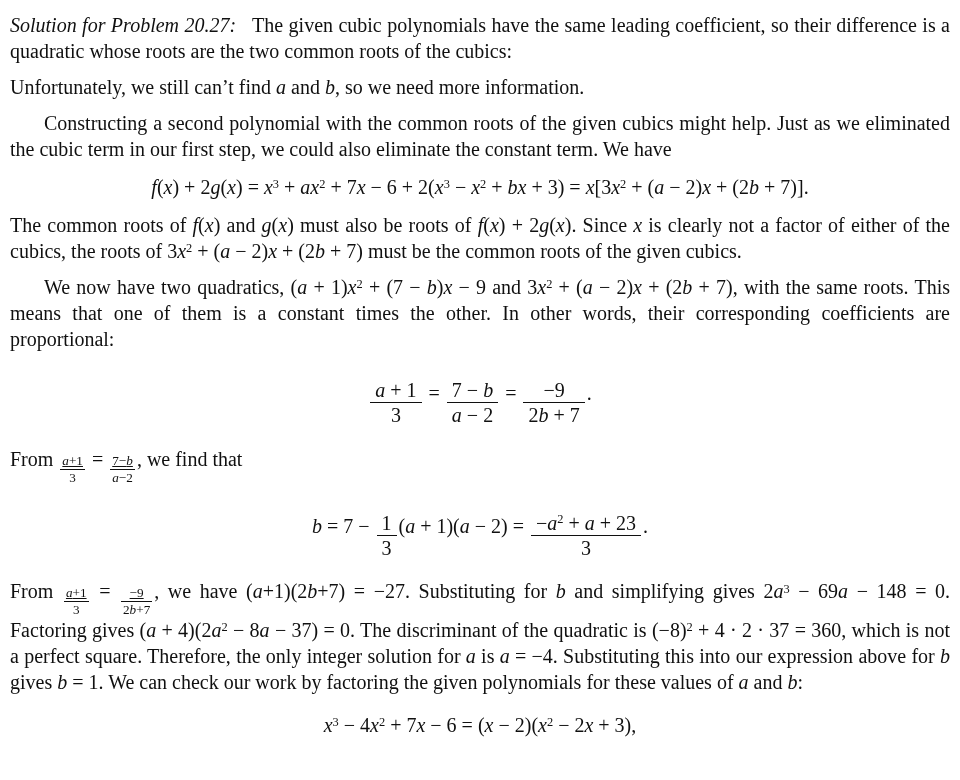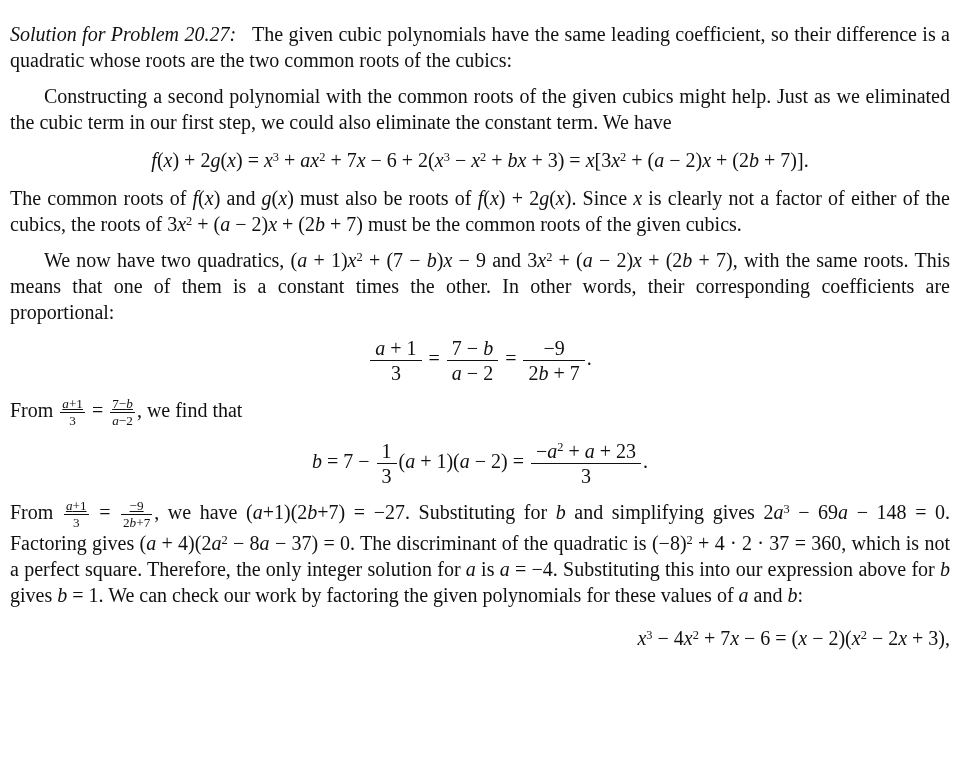--- a/index.html
+++ b/index.html
@@ -1,66 +1,68 @@
 <!DOCTYPE html>
 <html><head>
 <meta charset="utf-8">
 <style>
   html, body { margin: 0; padding: 0; }
   body { background: #ffffff; }
   .page {
     width: 960px;
     height: 780px;
     box-sizing: border-box;
-    padding: 21px 10px 6px 10px;
+    padding: 12px 10px 6px 10px;
     background: #ffffff;
     color: #101010;
     font-family: "Liberation Serif", "DejaVu Serif", serif;
     font-size: 20px;
     line-height: 26px;
     overflow: hidden;
   }
   .para { text-align: justify; margin: 0 0 10px 0; }
   .para.indent { text-indent: 34px; }
   .equation { text-align: center; margin: 12px 0; line-height: 26px; }
-  .equation.tight { margin: 17px 0; text-align: right; }
+  .equation.tight { margin: 17px 0; }
   i { font-style: italic; }
   sup {
     font-size: 0.62em;
     line-height: 0;
     position: relative;
     top: -0.5em;
     vertical-align: baseline;
   }
   .frac {
     display: inline-block;
     vertical-align: middle;
     text-align: center;
     line-height: 1.12;
     padding: 0 2px;
   }
   .frac .num {
     display: block;
     padding: 0 5px 1px 5px;
     border-bottom: 1.5px solid #101010;
+    margin-top: 15px;
   }
   .frac .den { display: block; padding: 1px 5px 0 5px; }
   .frac.small {
     font-size: 0.66em;
     line-height: 1.05;
   }
   .frac.small .num { padding: 0 2px 1px 2px; border-bottom: 1.2px solid #101010; text-decoration: underline; }
   .frac.small .den { padding: 1px 2px 0 2px; }
 </style>
 </head>
 <body>
 
 <div class="page" style="background: rgb(255, 255, 255); color: rgb(16, 16, 16);">
   <main id="doc">
       <div class="para"><i>Solution for Problem 20.27:</i>&nbsp;&nbsp; The given cubic polynomials have the same leading coefficient, so their difference is a quadratic whose roots are the two common roots of the cubics:</div>
+      <div class="para">Unfortunately, we still can’t find <i>a</i> and <i>b</i>, so we need more information.</div>
       <div class="para indent">Constructing a second polynomial with the common roots of the given cubics might help. Just as we eliminated the cubic term in our first step, we could also eliminate the constant term. We have</div>
       <div class="equation"><i>f</i>(<i>x</i>) + 2<i>g</i>(<i>x</i>) = <i>x</i><sup>3</sup> + <i>ax</i><sup>2</sup> + 7<i>x</i> − 6 + 2(<i>x</i><sup>3</sup> − <i>x</i><sup>2</sup> + <i>bx</i> + 3) = <i>x</i>[3<i>x</i><sup>2</sup> + (<i>a</i> − 2)<i>x</i> + (2<i>b</i> + 7)].</div>
       <div class="para">The common roots of <i>f</i>(<i>x</i>) and <i>g</i>(<i>x</i>) must also be roots of <i>f</i>(<i>x</i>) + 2<i>g</i>(<i>x</i>). Since <i>x</i> is clearly not a factor of either of the cubics, the roots of 3<i>x</i><sup>2</sup> + (<i>a</i> − 2)<i>x</i> + (2<i>b</i> + 7) must be the common roots of the given cubics.</div>
       <div class="para indent">We now have two quadratics, (<i>a</i> + 1)<i>x</i><sup>2</sup> + (7 − <i>b</i>)<i>x</i> − 9 and 3<i>x</i><sup>2</sup> + (<i>a</i> − 2)<i>x</i> + (2<i>b</i> + 7), with the same roots. This means that one of them is a constant times the other. In other words, their corresponding coefficients are proportional:</div>
       <div class="equation"><span class="frac"><span class="num"><i>a</i> + 1</span><span class="den">3</span></span> = <span class="frac"><span class="num">7 − <i>b</i></span><span class="den"><i>a</i> − 2</span></span> = <span class="frac"><span class="num">−9</span><span class="den">2<i>b</i> + 7</span></span>.</div>
       <div class="para">From <span class="frac small"><span class="num"><i>a</i>+1</span><span class="den">3</span></span> = <span class="frac small"><span class="num">7−<i>b</i></span><span class="den"><i>a</i>−2</span></span>, we find that</div>
       <div class="equation"><i>b</i> = 7 − <span class="frac"><span class="num">1</span><span class="den">3</span></span>(<i>a</i> + 1)(<i>a</i> − 2) = <span class="frac"><span class="num">−<i>a</i><sup>2</sup> + <i>a</i> + 23</span><span class="den">3</span></span>.</div>
       <div class="para">From <span class="frac small"><span class="num"><i>a</i>+1</span><span class="den">3</span></span> = <span class="frac small"><span class="num">−9</span><span class="den">2<i>b</i>+7</span></span>, we have (<i>a</i>+1)(2<i>b</i>+7) = −27. Substituting for <i>b</i> and simplifying gives 2<i>a</i><sup>3</sup> − 69<i>a</i> − 148 = 0. Factoring gives (<i>a</i> + 4)(2<i>a</i><sup>2</sup> − 8<i>a</i> − 37) = 0. The discriminant of the quadratic is (−8)<sup>2</sup> + 4 · 2 · 37 = 360, which is not a perfect square. Therefore, the only integer solution for <i>a</i> is <i>a</i> = −4. Substituting this into our expression above for <i>b</i> gives <i>b</i> = 1. We can check our work by factoring the given polynomials for these values of <i>a</i> and <i>b</i>:</div>
       <div class="equation tight"><i>x</i><sup>3</sup> − 4<i>x</i><sup>2</sup> + 7<i>x</i> − 6 = (<i>x</i> − 2)(<i>x</i><sup>2</sup> − 2<i>x</i> + 3),</div>
     </main>

